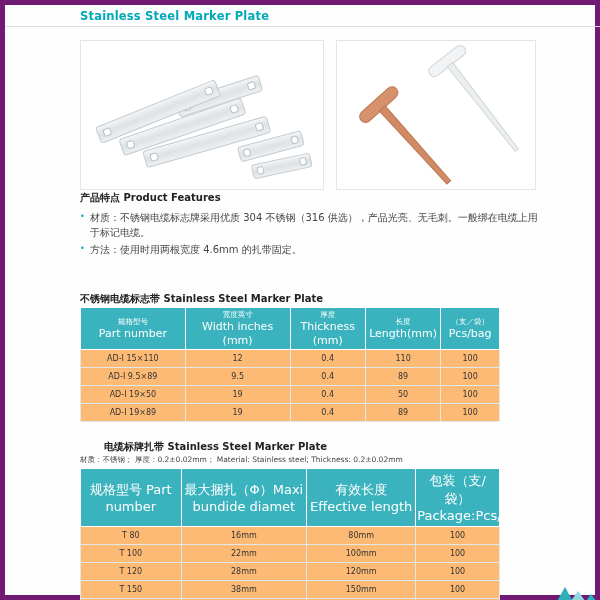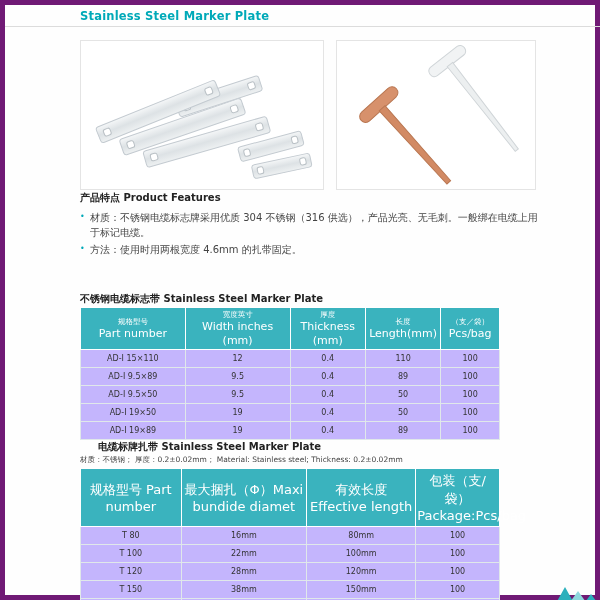--- a/index.html
+++ b/index.html
@@ -29,40 +29,40 @@
   .sec-heading{font-size:10px;font-weight:bold;color:#222;margin:0 0 6px 0;}
   .bullet{
     position:relative;padding-left:10px;margin:0 0 3px 0;
     font-size:10px;line-height:1.45;color:#444;
   }
   .bullet::before{
     content:"•";position:absolute;left:0;top:0;color:#00a9b8;font-size:8px;
   }
 
   .sec2-heading{position:absolute;left:75px;top:287px;}
-  .sec3-heading{position:absolute;left:75px;top:435px;padding-left:18px;}
+  .sec3-heading{position:absolute;left:81px;top:435px;padding-left:18px;}
   .note{
     position:absolute;left:75px;top:450px;width:458px;
     font-size:7.5px;color:#444;
   }
 
   .tbl{
     position:absolute;left:75px;width:420px;
     border-collapse:collapse;table-layout:fixed;
     font-size:8px;color:#333;text-align:center;
     background:#fff;
   }
   .tbl1{top:302px;}
   .tbl2{top:463px;}
   .tbl th{
     background:#3ab3be;color:#fff;font-weight:normal;
     border:1px solid #ffffff;padding:2px 1px;vertical-align:middle;
   }
   .tbl td{
-    border:1px solid #e0e8ea;padding:4px 2px;background:#c4b5fd;
+    border:1px solid #e0e8ea;padding:4px 2px;background:#fdba74;
   }
   .th-zh{display:block;font-size:7.5px;line-height:1.3;}
   .th-en{display:block;font-size:11px;line-height:1.25;}
   .tbl2 th{font-size:13px;padding:3px 1px;}
 
   .footer-logo{position:absolute;left:548px;top:580px;width:48px;height:20px;}
 </style>
 </head>
 <body>
 
@@ -177,27 +177,20 @@
         <td>100</td>
       </tr>
       <tr>
         <td>AD-I 9.5×89</td>
         <td>9.5</td>
         <td>0.4</td>
         <td>89</td>
         <td>100</td>
       </tr>
       <tr>
-        <td>AD-I 9.5×50</td>
-        <td>9.5</td>
-        <td>0.4</td>
-        <td>50</td>
-        <td>100</td>
-      </tr>
-      <tr>
         <td>AD-I 19×50</td>
         <td>19</td>
         <td>0.4</td>
         <td>50</td>
         <td>100</td>
       </tr>
       <tr>
         <td>AD-I 19×89</td>
         <td>19</td>
         <td>0.4</td>

